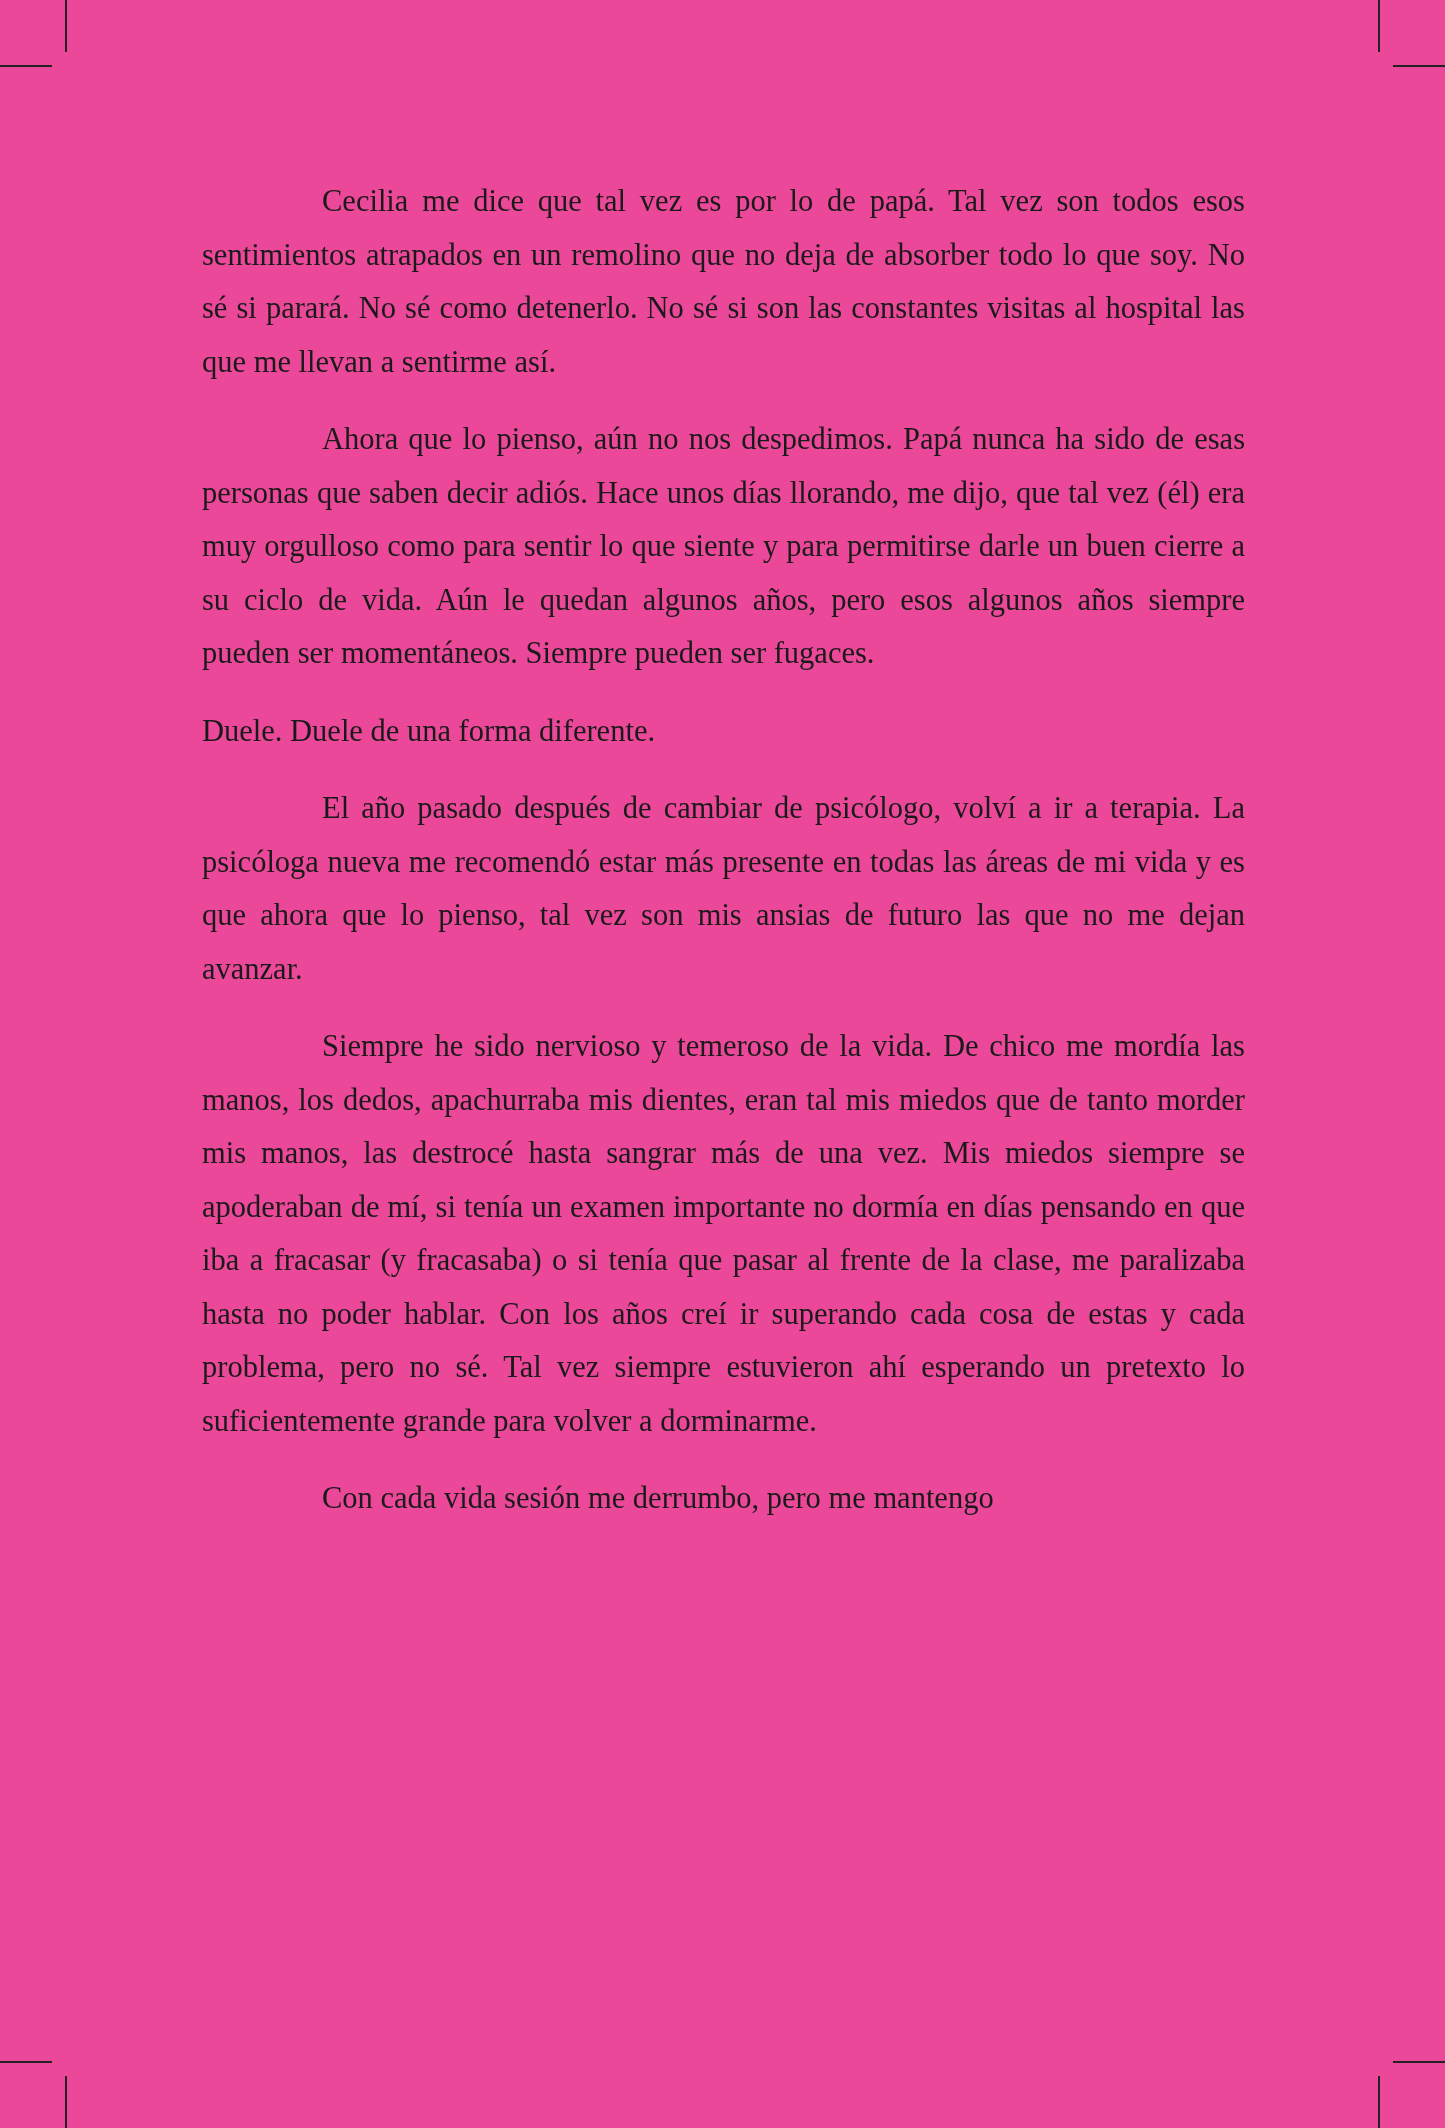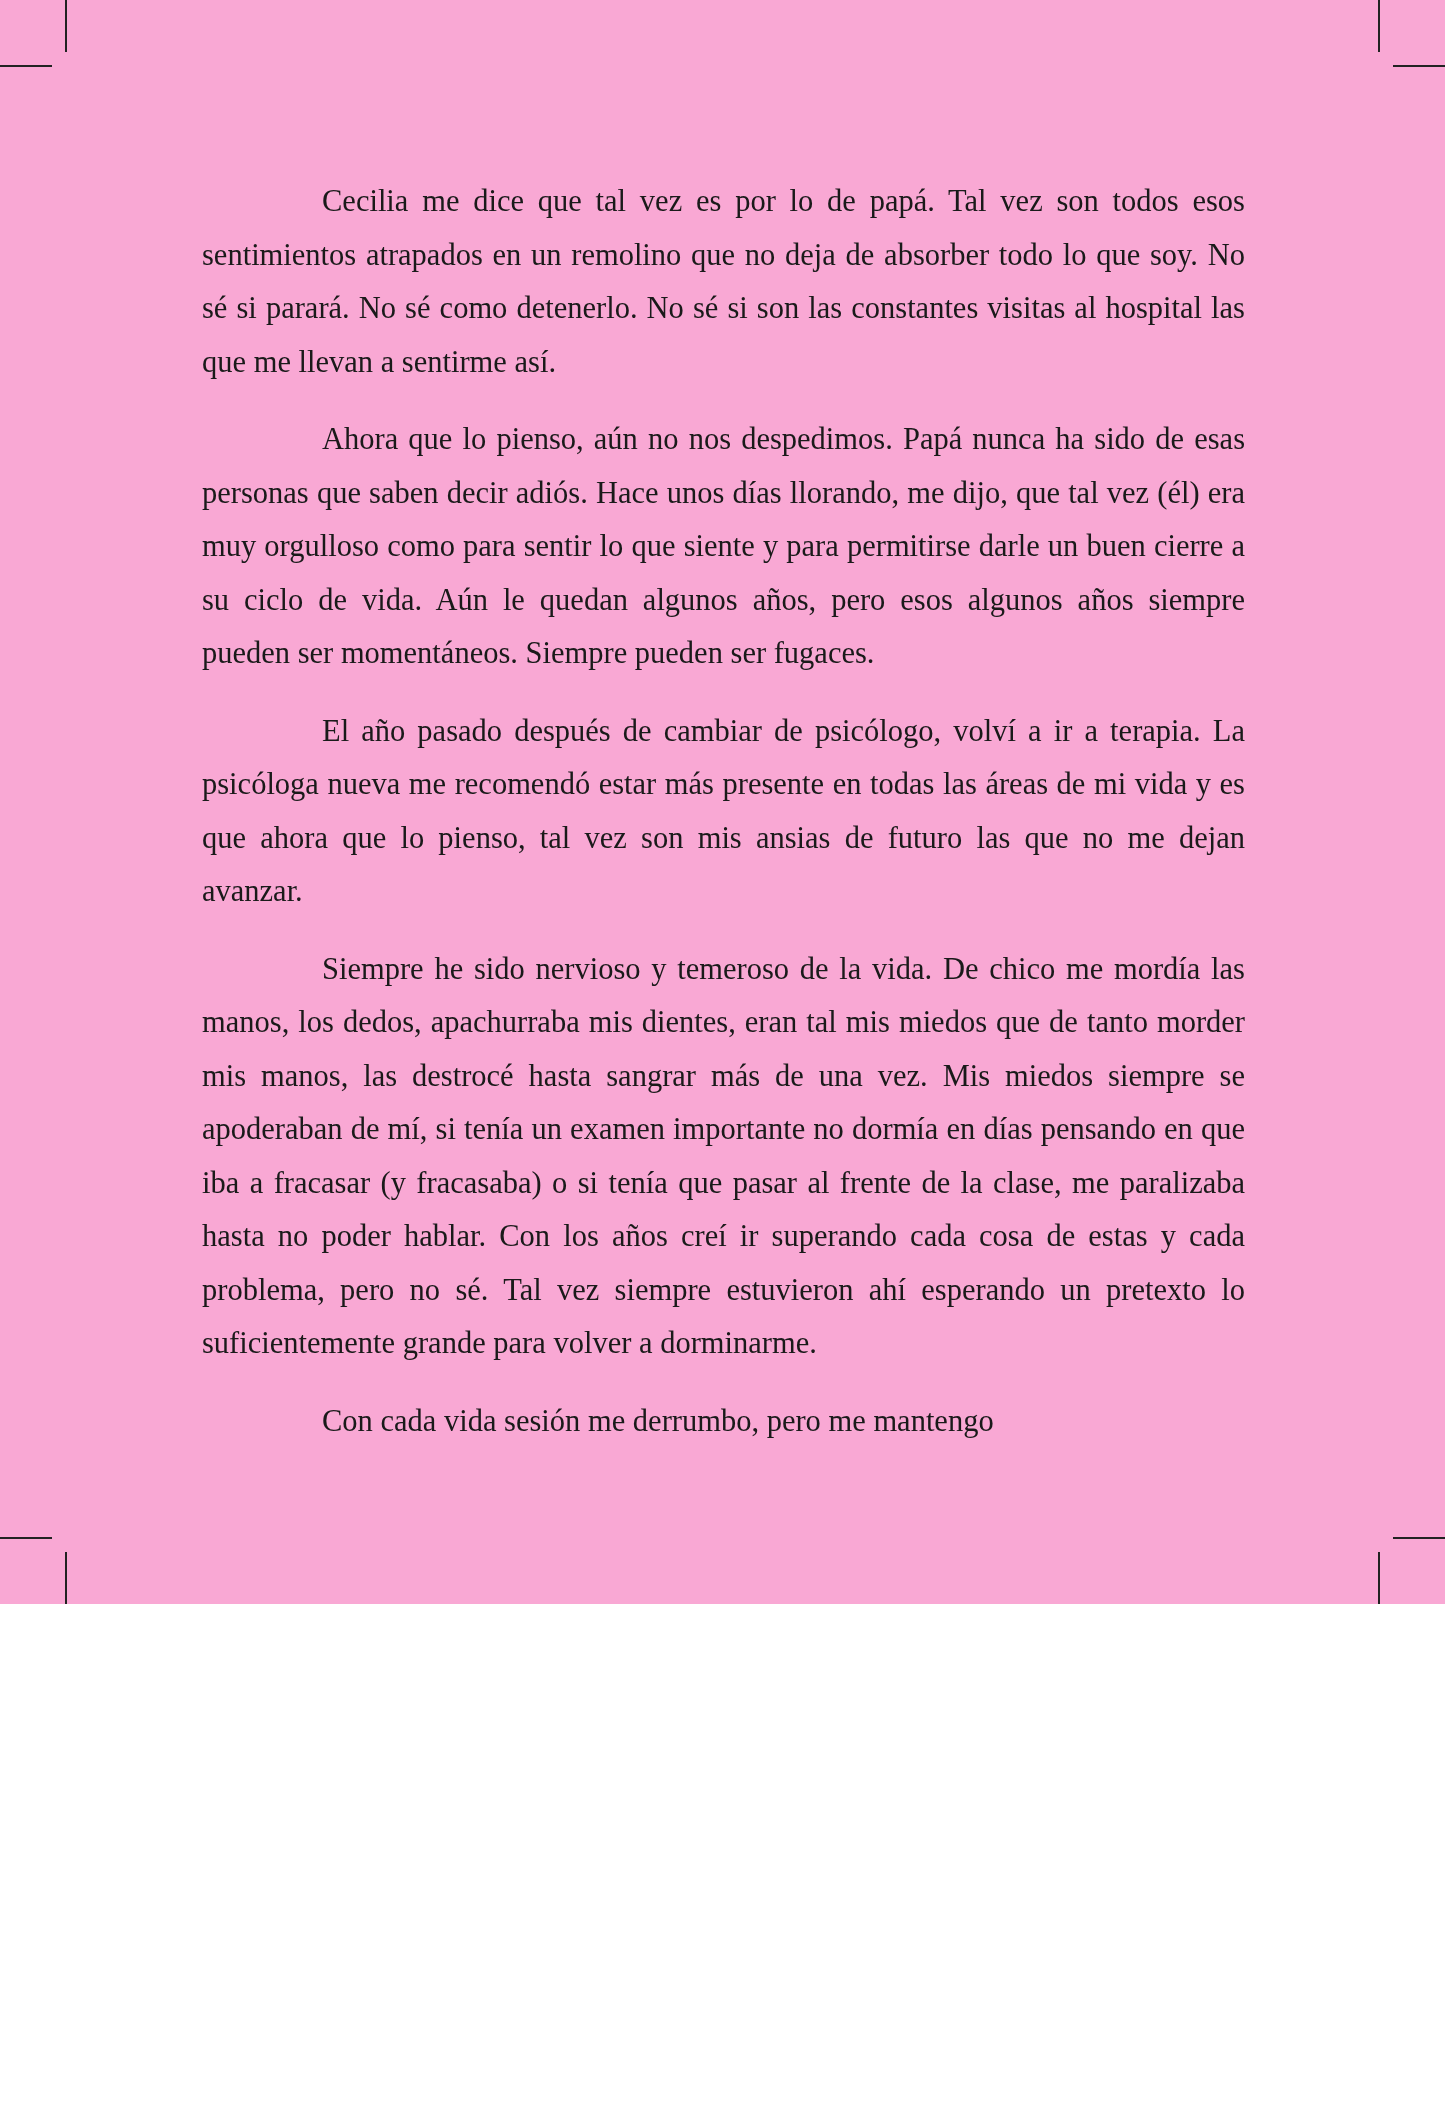--- a/index.html
+++ b/index.html
@@ -3,22 +3,22 @@
 <meta charset="utf-8">
 <style>
   html, body {
     margin: 0;
     padding: 0;
     background: #ffffff;
   }
   .page {
     position: relative;
     width: 1445px;
-    height: 1604px;
-    background: #f9a8d4;
+    height: 2128px;
+    background: #ec4899;
     overflow: hidden;
     box-sizing: border-box;
   }
 
   
   .crop {
     position: absolute;
     background: #222222;
   }
   .crop-v { width: 2px; height: 52px; }
@@ -76,18 +76,19 @@
   <div class="crop crop-v crop-tr-v"></div>
   <div class="crop crop-h crop-tr-h"></div>
   <div class="crop crop-v crop-bl-v"></div>
   <div class="crop crop-h crop-bl-h"></div>
   <div class="crop crop-v crop-br-v"></div>
   <div class="crop crop-h crop-br-h"></div>
 
   <div class="text-block">
     <p class="para indent">Cecilia me dice que tal vez es por lo de papá. Tal vez son todos esos sentimientos atrapados en un remolino que no deja de absorber todo lo que soy. No sé si parará. No sé como detenerlo. No sé si son las constantes visitas al hospital las que me llevan a sentirme así.</p>
     <p class="para indent">Ahora que lo pienso, aún no nos despedimos. Papá nunca ha sido de esas personas que saben decir adiós. Hace unos días llorando, me dijo, que tal vez (él) era muy orgulloso como para sentir lo que siente y para permitirse darle un buen cierre a su ciclo de vida. Aún le quedan algunos años, pero esos algunos años siempre pueden ser momentáneos. Siempre pueden ser fugaces.</p>
+    <p class="para noindent single">Duele. Duele de una forma diferente.</p>
     <p class="para indent">El año pasado después de cambiar de psicólogo, volví a ir a terapia. La psicóloga nueva me recomendó estar más presente en todas las áreas de mi vida y es que ahora que lo pienso, tal vez son mis ansias de futuro las que no me dejan avanzar.</p>
     <p class="para indent">Siempre he sido nervioso y temeroso de la vida. De chico me mordía las manos, los dedos, apachurraba mis dientes, eran tal mis miedos que de tanto morder mis manos, las destrocé hasta sangrar más de una vez. Mis miedos siempre se apoderaban de mí, si tenía un examen importante no dormía en días pensando en que iba a fracasar (y fracasaba) o si tenía que pasar al frente de la clase, me paralizaba hasta no poder hablar. Con los años creí ir superando cada cosa de estas y cada problema, pero no sé. Tal vez siempre estuvieron ahí esperando un pretexto lo suficientemente grande para volver a dorminarme.</p>
     <p class="para indent single last">Con cada vida sesión me derrumbo, pero me mantengo</p>
   </div>
 
 </div>
 
 </body></html>

